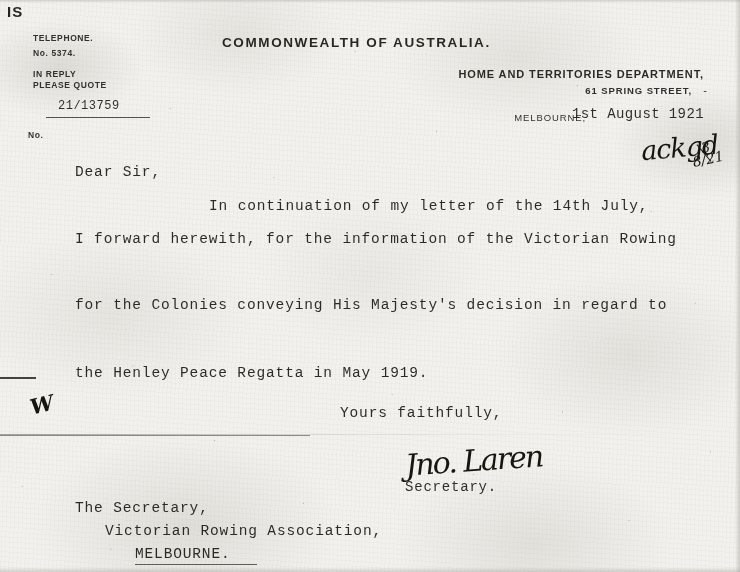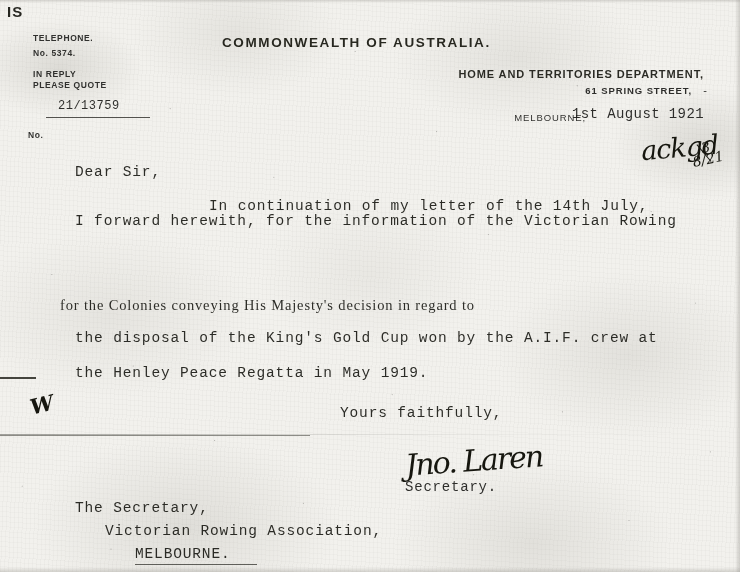--- a/index.html
+++ b/index.html
@@ -192,23 +192,23 @@
     letter-spacing: -2px;
   }
   
   .body-line {
     font-size: 14.5px;
     letter-spacing: 0.85px;
     color: #1b1b16;
   }
   #salutation { left: 75px; top: 164px; }
   #b1 { left: 209px; top: 198px; }
-  #b2 { left: 75px;  top: 213px; }
+  #b2 { left: 75px;  top: 231px; }
   #b3 { left: 75px;  top: 264px; }
-  #b4 { left: 60px;  top: 297px; font-family: Liberation Serif, serif; }
+  #b4 { left: 75px;  top: 297px; }
   #b5 { left: 75px;  top: 330px; }
   #b6 { left: 75px;  top: 365px; }
   #closing { left: 340px; top: 405px; }
   #sig-title { left: 405px; top: 479px; font-size: 14px; letter-spacing: 0.8px; }
   
   #f1 { left: 75px;  top: 500px; }
   #f2 { left: 105px; top: 523px; }
   #f3 { left: 135px; top: 546px; }
   #f3-underline {
     position: absolute;
@@ -288,21 +288,20 @@
     <span class="over">3</span>
     <span class="bar"></span>
     <span class="over">8/21</span>
   </div>
 
   <div class="txt mono body-line" id="salutation">Dear Sir,</div>
 
   <div class="txt mono body-line" id="b1">In continuation of my letter of the 14th July,</div>
   <div class="txt mono body-line" id="b2">I forward herewith, for the information of the Victorian Rowing</div>
   <div class="txt mono body-line" id="b4">for the Colonies conveying His Majesty's decision in regard to</div>
-  <div class="txt mono body-line" id="b5">the disposal of the King's Gold Cup won by the A.I.F. crew at</div>
   <div class="txt mono body-line" id="b6">the Henley Peace Regatta in May 1919.</div>
 
   <div class="hand" id="margin-initial">W</div>
 
   <div id="rule-left"></div>
   <div id="crease"></div>
   <div id="rule-mid"></div>
 
   <div class="txt mono body-line" id="closing">Yours faithfully,</div>
   <div class="hand" id="signature">Jno. Laren</div>

